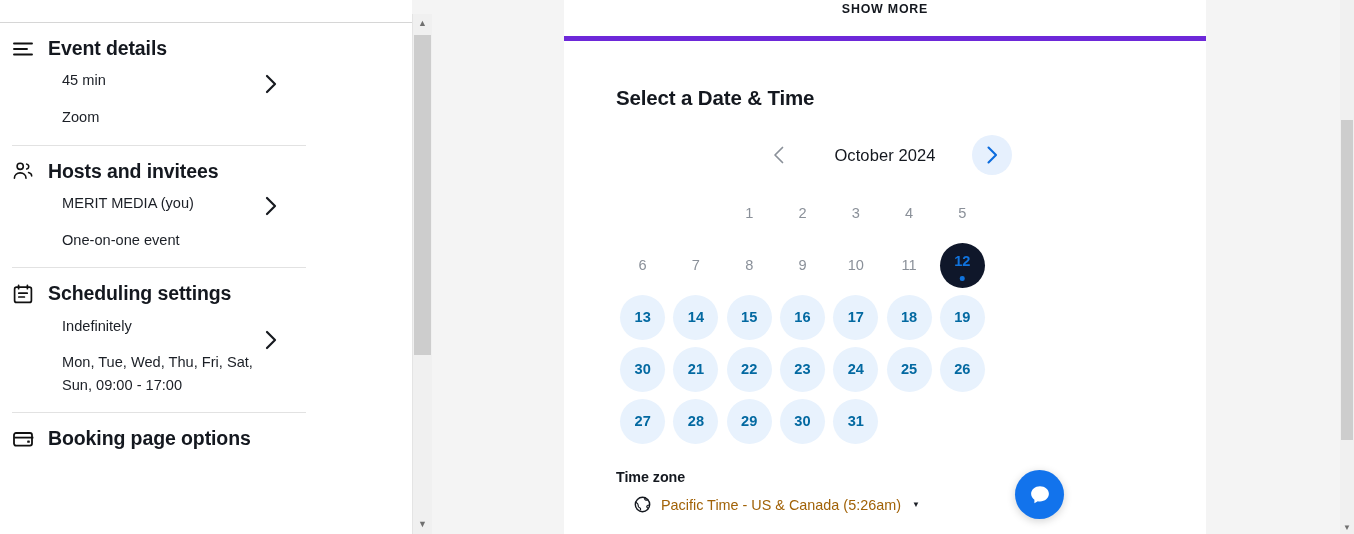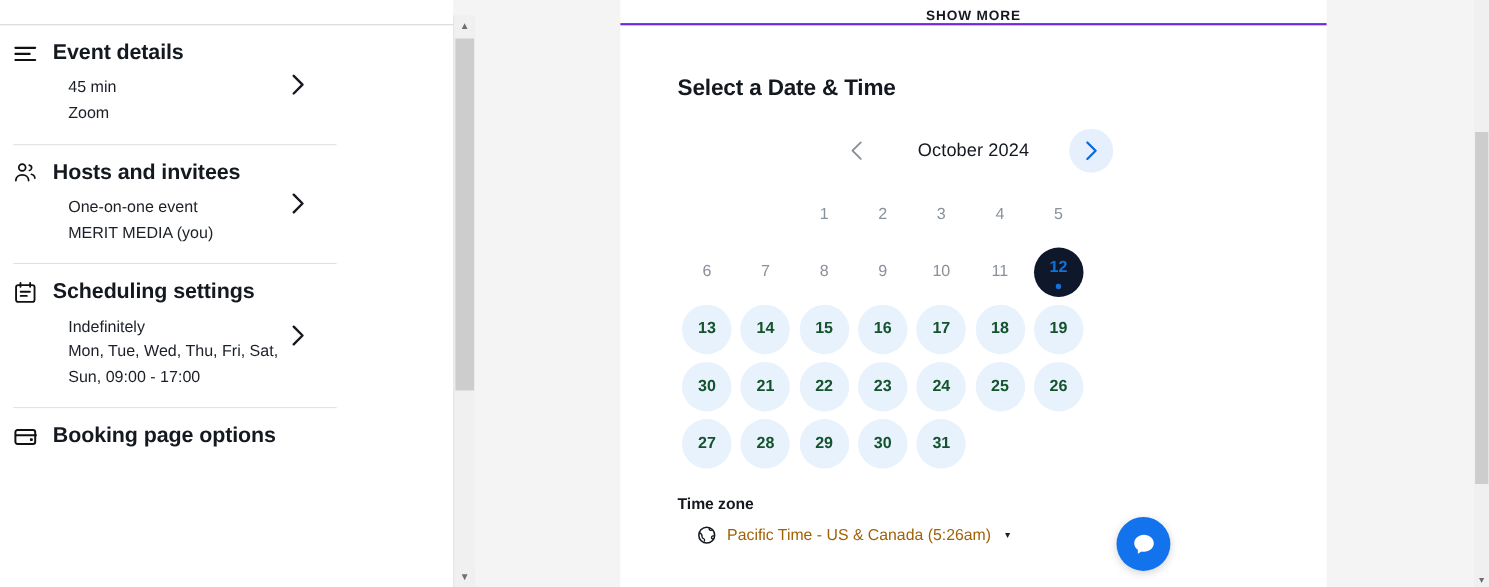--- a/index.html
+++ b/index.html
@@ -44,21 +44,21 @@
     color: #111111;
   }
   .lp-title {
     font-size: 19.5px; font-weight: 700; color: #14181f;
     letter-spacing: -0.1px; line-height: 1.2;
   }
   .lp-sub {
     font-size: 14.6px; color: #1b1f26; line-height: 1.55;
     margin-left: 50px; padding-right: 42px;
   }
-  .lp-sub + .lp-sub { }
+  .lp-sub + .lp-sub { margin-top: 14px; }
   .lp-chevron {
     position: absolute; right: 24px; top: 50%;
     transform: translateY(-50%);
     width: 22px; height: 22px;
     display: flex; align-items: center; justify-content: center;
     color: #16191f;
   }
   .lp-divider {
     height: 1px; background: #e2e2e2; margin: 0 24px 0 12px;
   }
@@ -84,23 +84,23 @@
     background: #cdcdcd;
   }
 
   
   .card {
     position: absolute; left: 564px; top: 0;
     width: 642px; height: 534px;
     background: #ffffff;
   }
   .show-more-bar {
-    position: relative; height: 23px;
-    border-bottom: 2px solid #6d28d9;
-    display: flex; align-items: flex-end; justify-content: center;
+    position: relative; height: 41px;
+    border-bottom: 5px solid #6d28d9;
+    display: flex; align-items: flex-start; justify-content: center;
   }
   .show-more {
     font-size: 12.4px; font-weight: 700; letter-spacing: 0.8px;
     color: #14181f; margin-top: 2px;
   }
 
   .card-body { padding: 0 52px; }
   .section-title {
     font-size: 20.5px; font-weight: 700; color: #14181f;
     letter-spacing: -0.15px;
@@ -139,21 +139,21 @@
   }
   .cal-cell { height: 52px; position: relative; }
   .cal-day {
     width: 45px; height: 45px; border-radius: 50%;
     display: flex; align-items: center; justify-content: center;
     font-size: 14.6px; position: relative;
   }
   .cal-day.empty { visibility: hidden; }
   .cal-day.disabled { color: #8a9099; font-weight: 400; }
   .cal-day.avail {
-    background: #e8f2fd; color: #14532d; font-weight: 700;
+    background: #e8f2fd; color: #0369a1; font-weight: 700;
   }
   .cal-day.today {
     background: #0f172a; color: #1073dd; font-weight: 700;
   }
   .cal-day.today .dot {
     position: absolute; bottom: 7px; left: 50%;
     transform: translateX(-50%);
     width: 4.5px; height: 4.5px; border-radius: 50%;
     background: #1073dd;
   }
@@ -232,22 +232,22 @@
             <div class="lp-head">
               <span class="lp-icon">
                 <svg width="22" height="22" viewBox="0 0 22 22" fill="none">
                   <circle cx="8.2" cy="6.3" r="3.1" stroke="currentColor" stroke-width="1.6"></circle>
                   <path d="M2.4 18.2c0-3.2 2.6-5.3 5.8-5.3s5.8 2.1 5.8 5.3" stroke="currentColor" stroke-width="1.6" stroke-linecap="round"></path>
                   <path d="M14.6 4.1c1.5.4 2.4 1.6 2.1 3-.2 1-1 1.7-2 1.9M16.5 12.4c1.9.5 3.2 1.9 3.2 3.7" stroke="currentColor" stroke-width="1.5" stroke-linecap="round"></path>
                 </svg>
               </span>
               <span class="lp-title">Hosts and invitees</span>
             </div>
+            <div class="lp-sub">MERIT MEDIA (you)</div>
             <div class="lp-sub">One-on-one event</div>
-            <div class="lp-sub">MERIT MEDIA (you)</div>
             <div class="lp-chevron">
               <svg width="18" height="22" viewBox="0 0 18 22" fill="none">
                 <path d="M5 3l8 8-8 8" stroke="currentColor" stroke-width="2.2" stroke-linecap="round" stroke-linejoin="round"></path>
               </svg>
             </div>
           </div>
         </div>
         <div class="lp-divider"></div>
         <div class="lp-section">
           <div class="lp-row">

